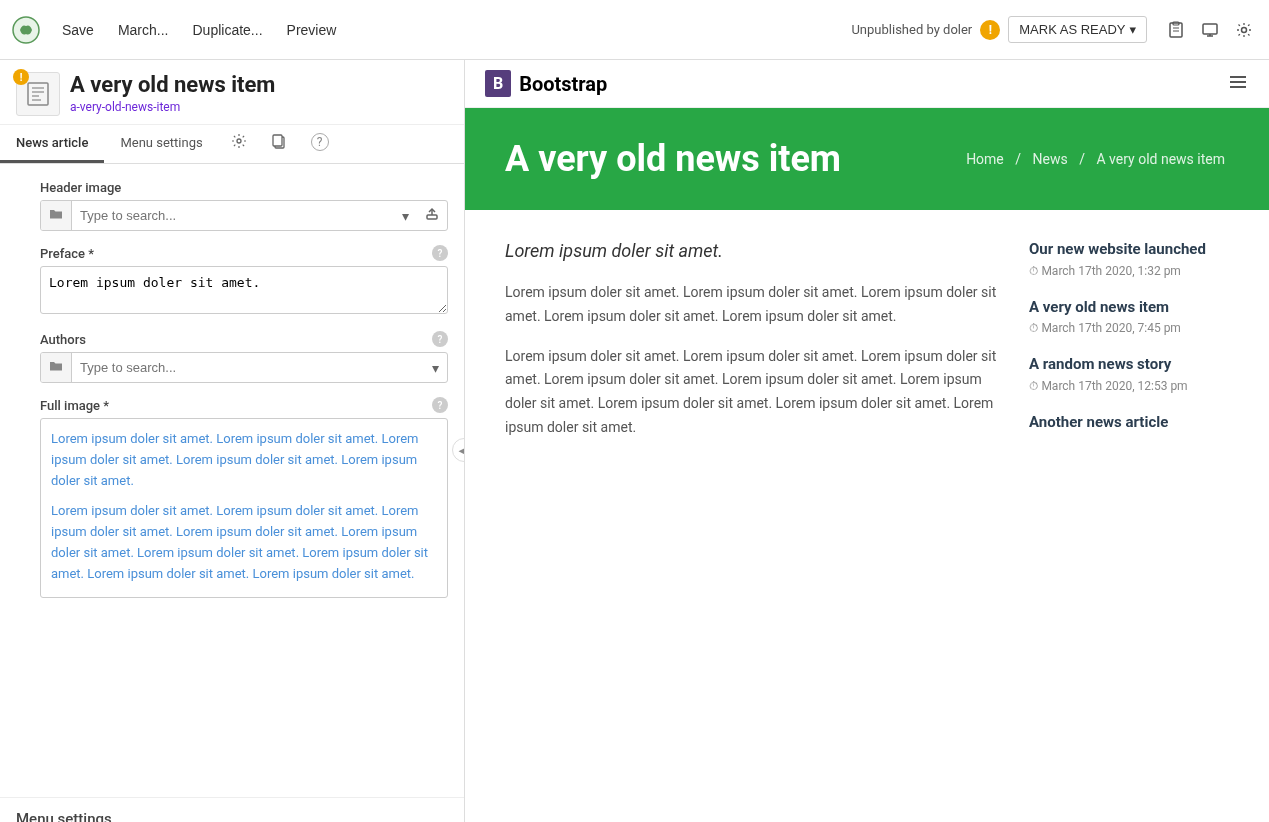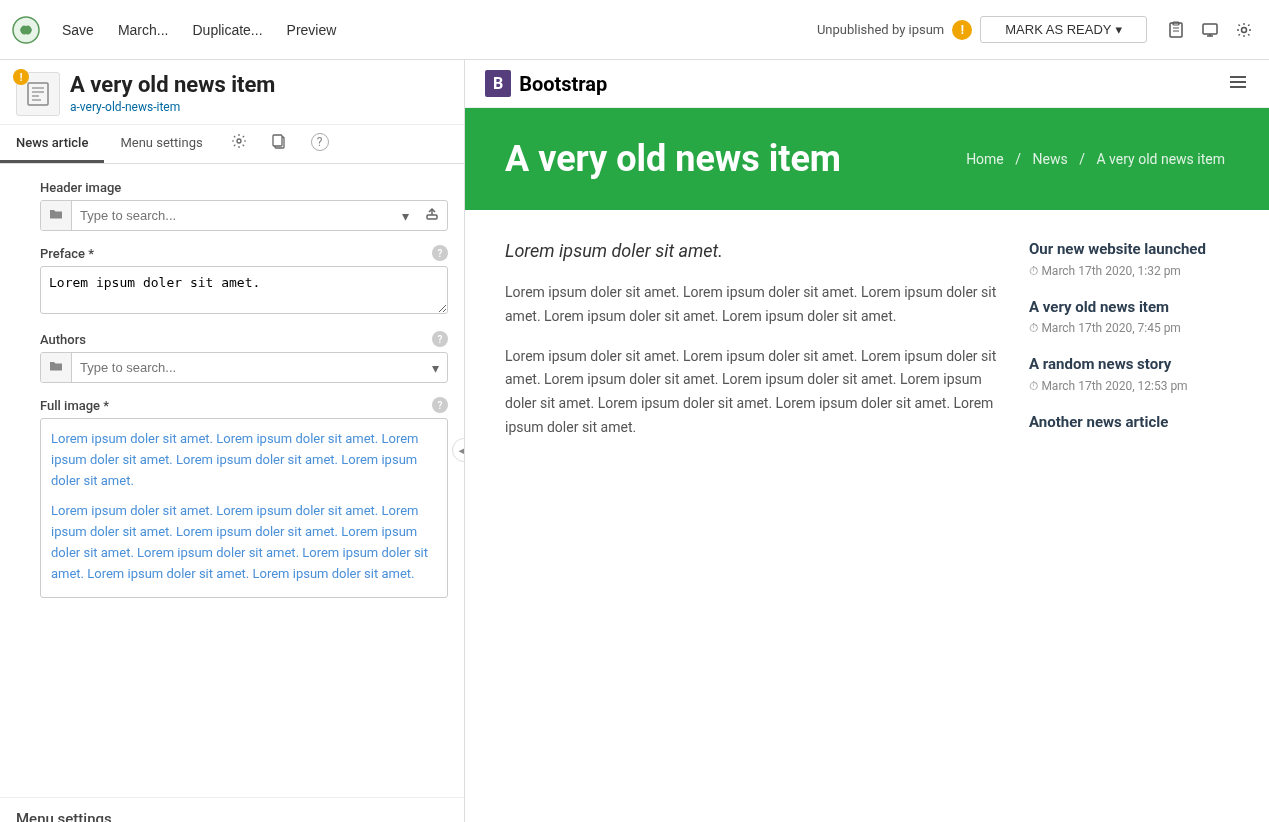--- a/index.html
+++ b/index.html
@@ -24,21 +24,21 @@
       color: #555; font-size: 13px;
     }
     .warn-icon {
       width: 20px; height: 20px; background: #f0a500;
       border-radius: 50%; display: flex; align-items: center;
       justify-content: center; color: #fff; font-weight: bold; font-size: 12px;
     }
     .mark-ready-btn {
       display: flex; align-items: center; gap: 4px;
       background: none; border: 1px solid #ccc; border-radius: 3px;
-      padding: 5px 24px; cursor: pointer; font-size: 13px; color: #333;
+      padding: 5px 10px; cursor: pointer; font-size: 13px; color: #333;
     }
     .toolbar-icons { display: flex; gap: 8px; margin-left: 12px; }
     .toolbar-icon-btn {
       background: none; border: none; cursor: pointer; color: #555;
       padding: 4px; display: flex; align-items: center;
     }
 
     
     .main-layout { display: flex; height: calc(822px - 42px); }
 
@@ -61,21 +61,21 @@
     }
     .page-icon-warn {
       position: absolute; top: -4px; left: -4px; width: 16px; height: 16px;
       background: #f0a500; border-radius: 50%; color: #fff;
       font-size: 10px; font-weight: bold; display: flex; align-items: center; justify-content: center;
     }
     .page-title-section { flex: 1; }
     .page-title {
       font-size: 22px; font-weight: bold; color: #222; line-height: 1.2;
     }
-    .page-slug { font-size: 12px; color: #0369a1; margin-top: 2px; }
+    .page-slug { font-size: 12px; color: #6d28d9; margin-top: 2px; }
 
     
     .tabs { display: flex; border-bottom: 1px solid #ddd; background: #fff; }
     .tab {
       padding: 10px 16px; cursor: pointer; font-size: 13px; color: #555;
       border-bottom: 3px solid transparent; white-space: nowrap;
     }
     .tab.active { color: #333; border-bottom-color: #555; font-weight: 500; }
     .tab-icon { padding: 8px 12px; cursor: pointer; color: #666; border-bottom: 3px solid transparent; }
 
@@ -186,21 +186,21 @@
       <circle cx="14" cy="14" r="13" fill="#e8f4e8" stroke="#5a9a5a" stroke-width="1.5"></circle>
       <path d="M8 14 Q10 8 14 10 Q18 8 20 14 Q18 20 14 18 Q10 20 8 14Z" fill="#5a9a5a"></path>
     </svg>
   </div>
   <button class="toolbar-btn">Save</button>
   <button class="toolbar-btn">March...</button>
   <button class="toolbar-btn">Duplicate...</button>
   <button class="toolbar-btn">Preview</button>
   <div class="toolbar-spacer"></div>
   <div class="toolbar-status">
-    <span>Unpublished by ipsum</span>
+    <span>Unpublished by doler</span>
     <div class="warn-icon">!</div>
     <button class="mark-ready-btn">
       <span>MARK AS READY</span>
       <span>▾</span>
     </button>
   </div>
   <div class="toolbar-icons">
     <button class="toolbar-icon-btn">
       <svg width="18" height="18" viewBox="0 0 18 18" fill="currentColor">
         <rect x="3" y="2" width="12" height="14" rx="1" fill="none" stroke="currentColor" stroke-width="1.5"></rect>

